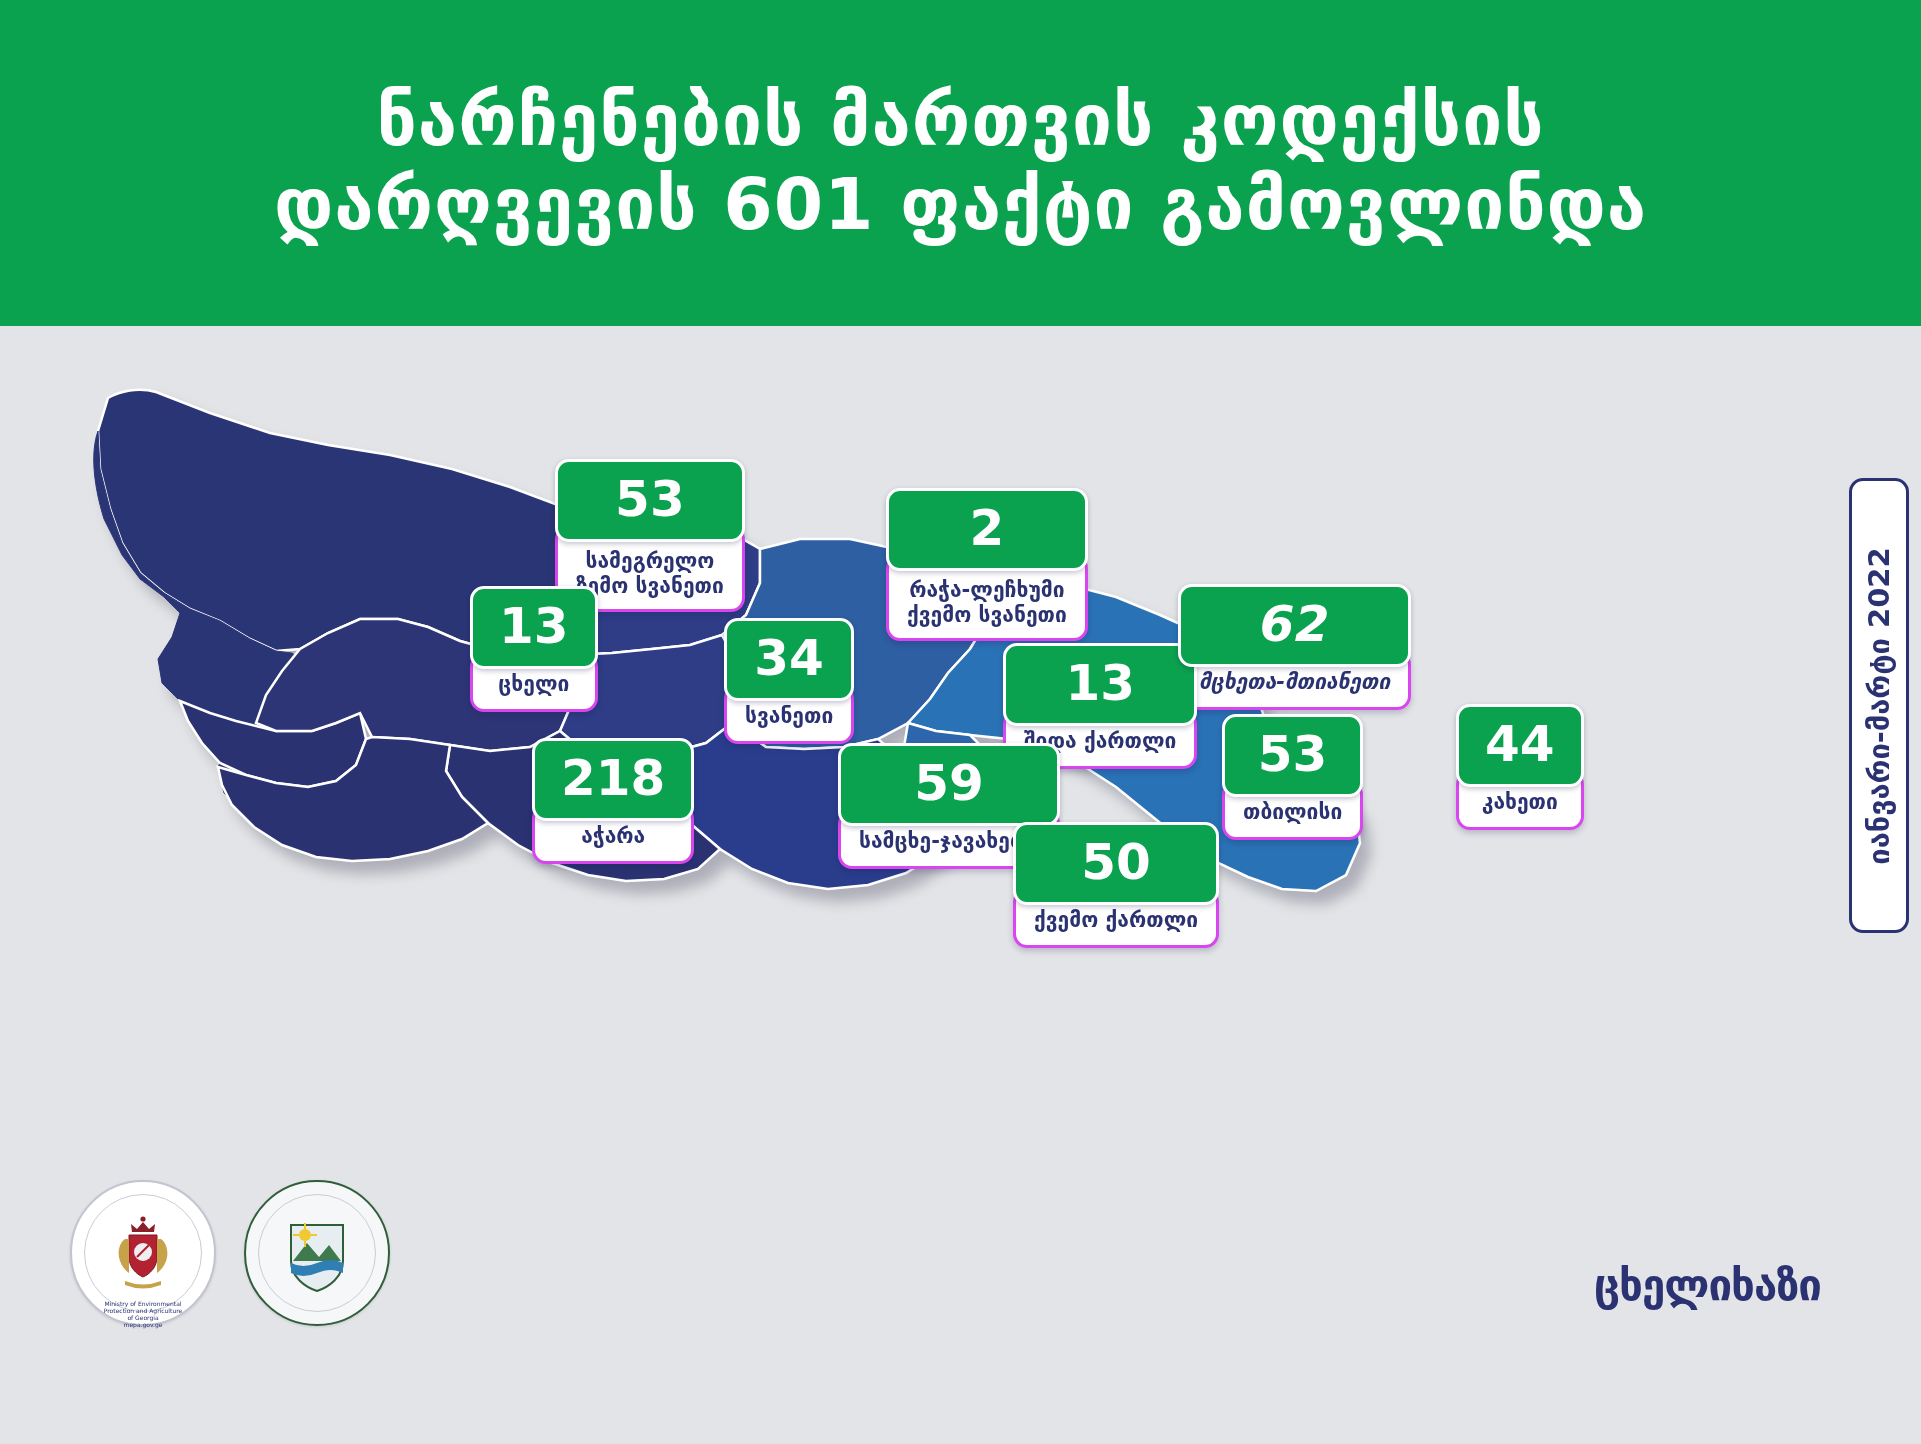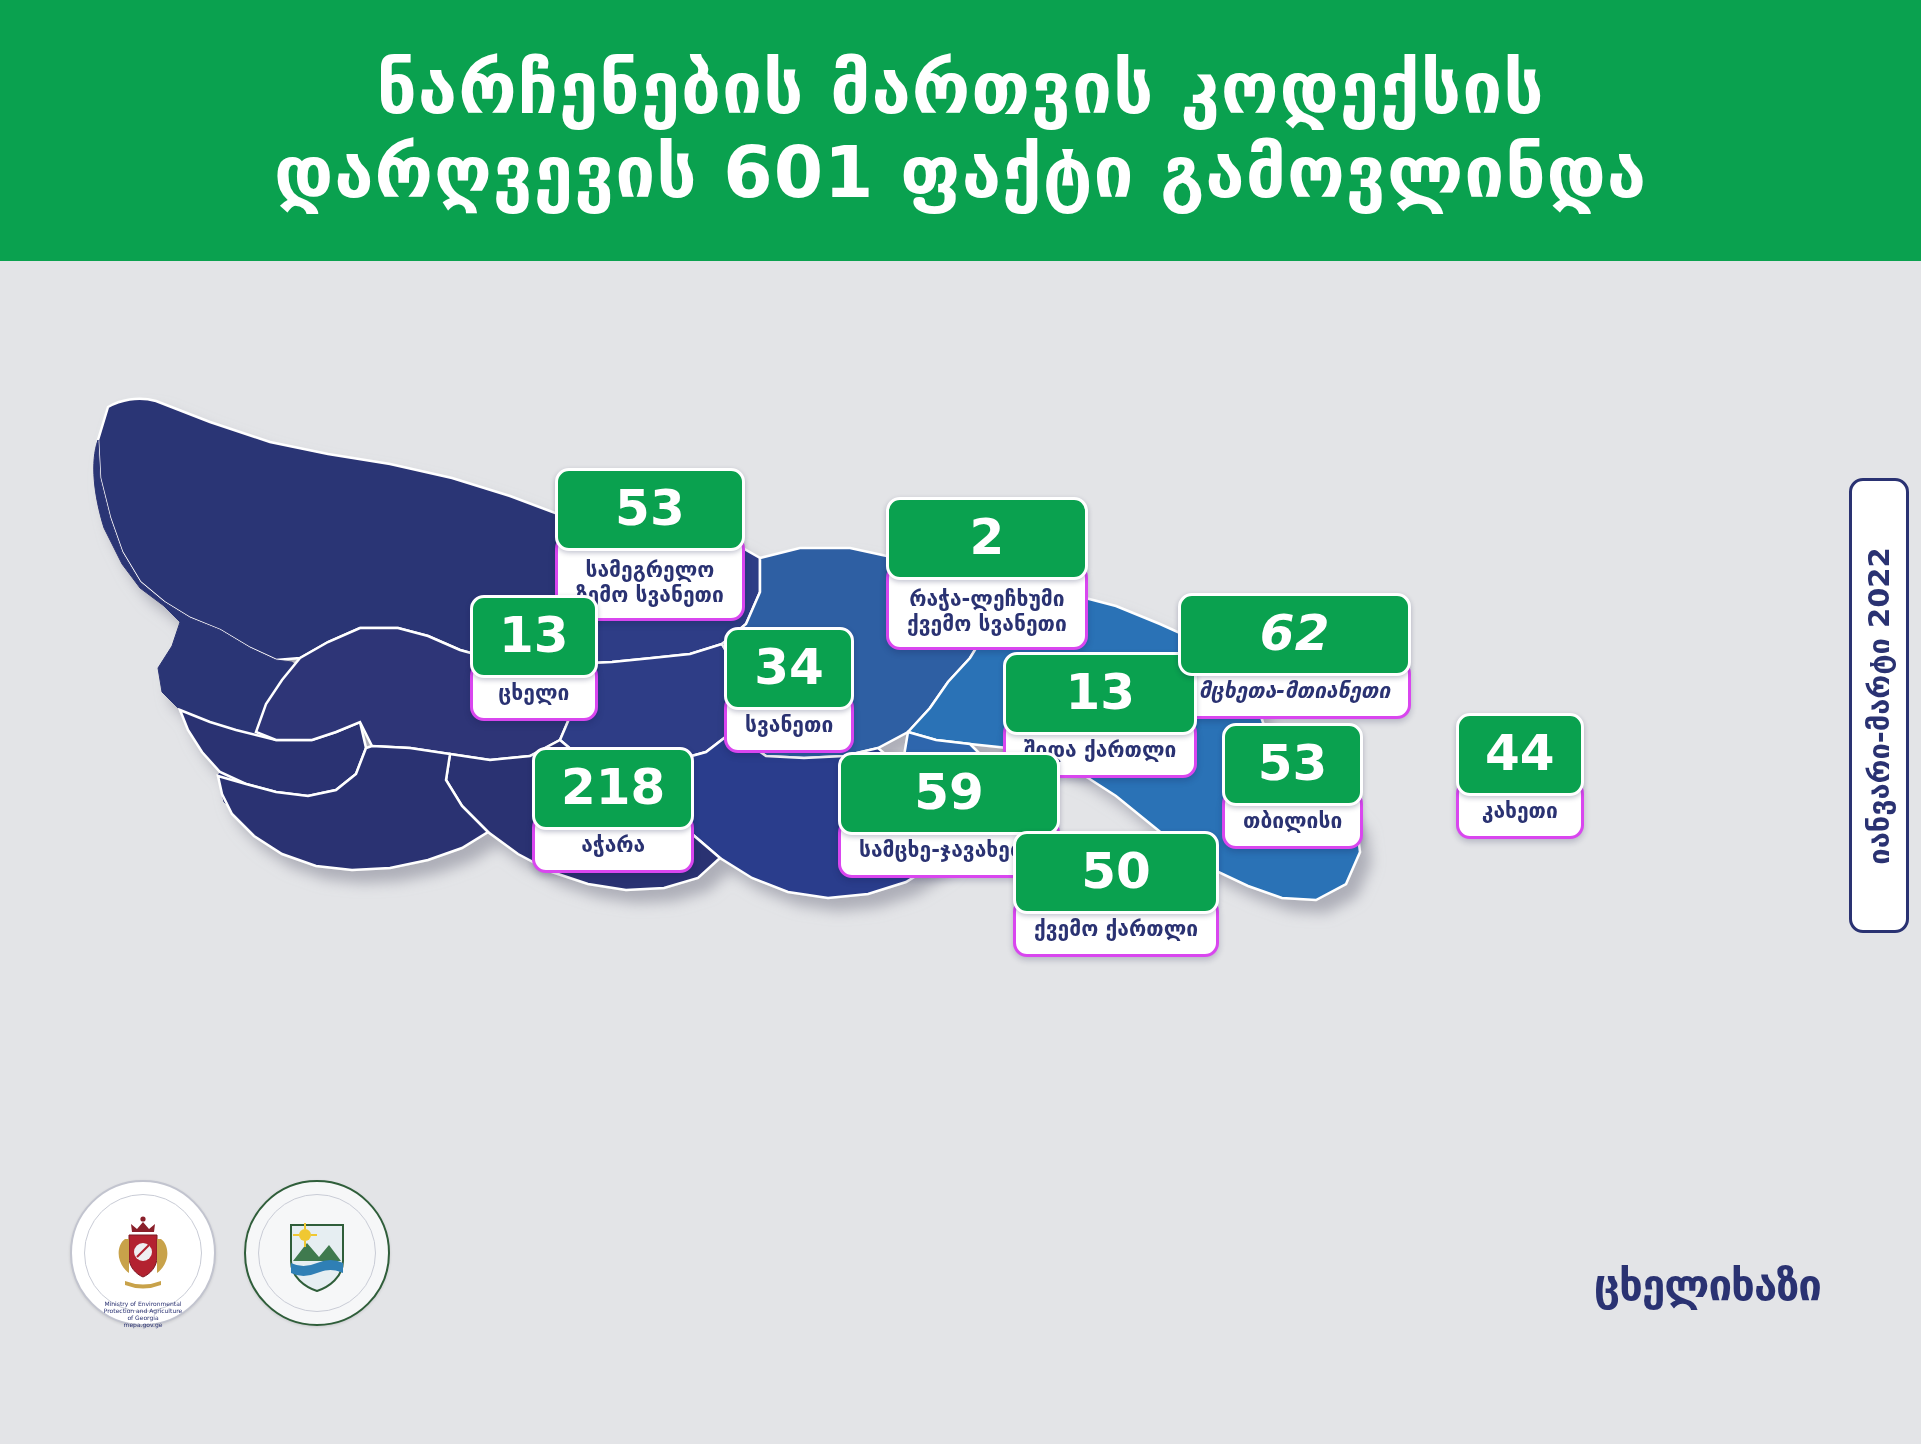--- a/index.html
+++ b/index.html
@@ -6,38 +6,38 @@
   html,body { width:1921px; height:1444px; }
   body {
     background:#e3e4e7;
     font-family:"DejaVu Sans","Liberation Sans",sans-serif;
     position:relative;
     overflow:hidden;
   }
 
   
   #header-band {
-    position:absolute; left:0; top:0; width:1921px; height:261px;
+    position:absolute; left:0; top:0; width:1921px; height:326px;
     background:#0aa14f;
     display:flex; flex-direction:column;
     align-items:center; justify-content:center;
   }
   #header-band .title-line {
     color:#ffffff;
     font-size:71px;
     font-weight:bold;
     letter-spacing:1px;
     line-height:1.18;
     white-space:nowrap;
     text-align:center;
   }
 
   
   #map-area {
-    position:absolute; left:0; top:342px; width:1743px; height:1093px;
+    position:absolute; left:0; top:333px; width:1743px; height:1093px;
   }
   #map-svg { position:absolute; left:60px; top:50px; }
 
   
   .pin { position:absolute; }
   .pin-badge {
     background:#0aa14f;
     border:3px solid #ffffff;
     border-radius:14px;
     color:#ffffff;

